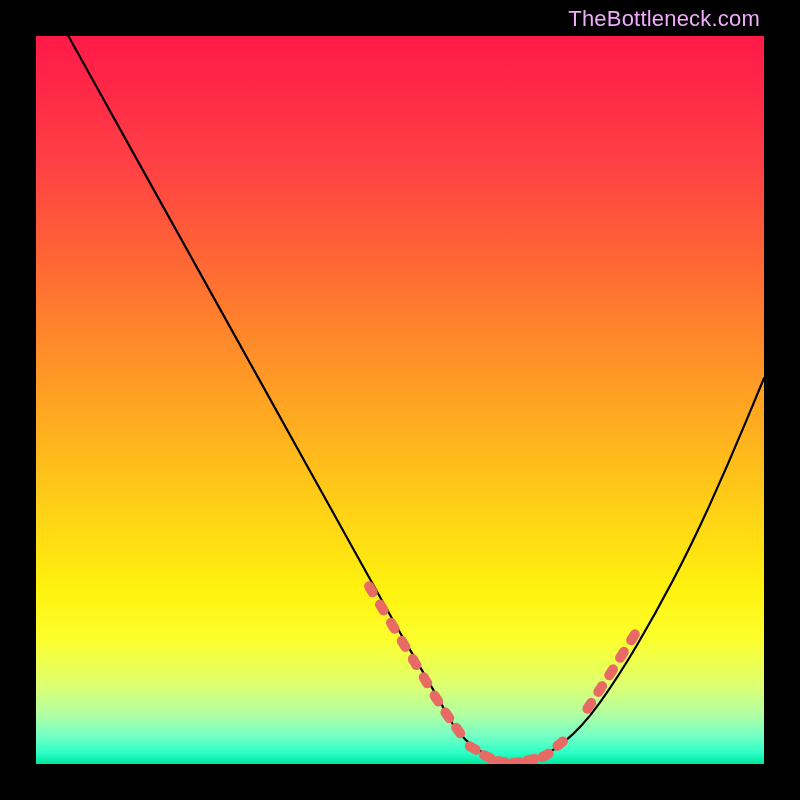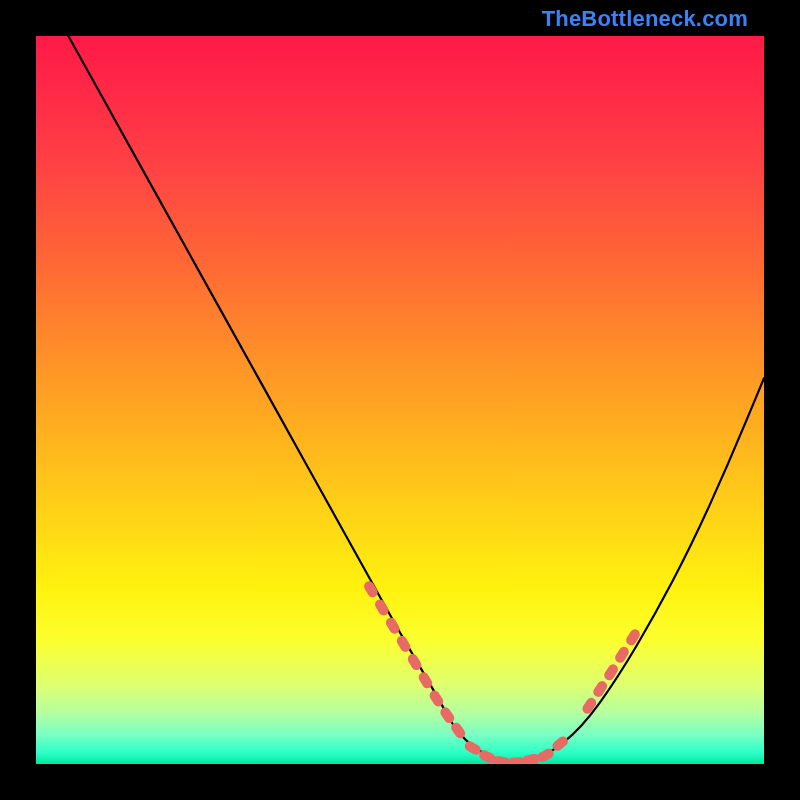--- a/index.html
+++ b/index.html
@@ -40,24 +40,24 @@
       #dfff6e 89%,
       #b4ffa0 93%,
       #78ffc4 96%,
       #2bffc7 98.5%,
       #00e69c 100%
     );
   }
   .watermark {
     position: absolute;
     top: 6px;
-    right: 52px;
-    color: #3b82f6;
+    right: 40px;
+    color: #f0abfc;
     font-size: 22px;
-    font-weight: 700;
+    font-weight: 400;
     letter-spacing: 0.2px;
   }
   svg.curve {
     position: absolute;
     left: 0;
     top: 0;
   }
 </style>
 </head>
 <body>

